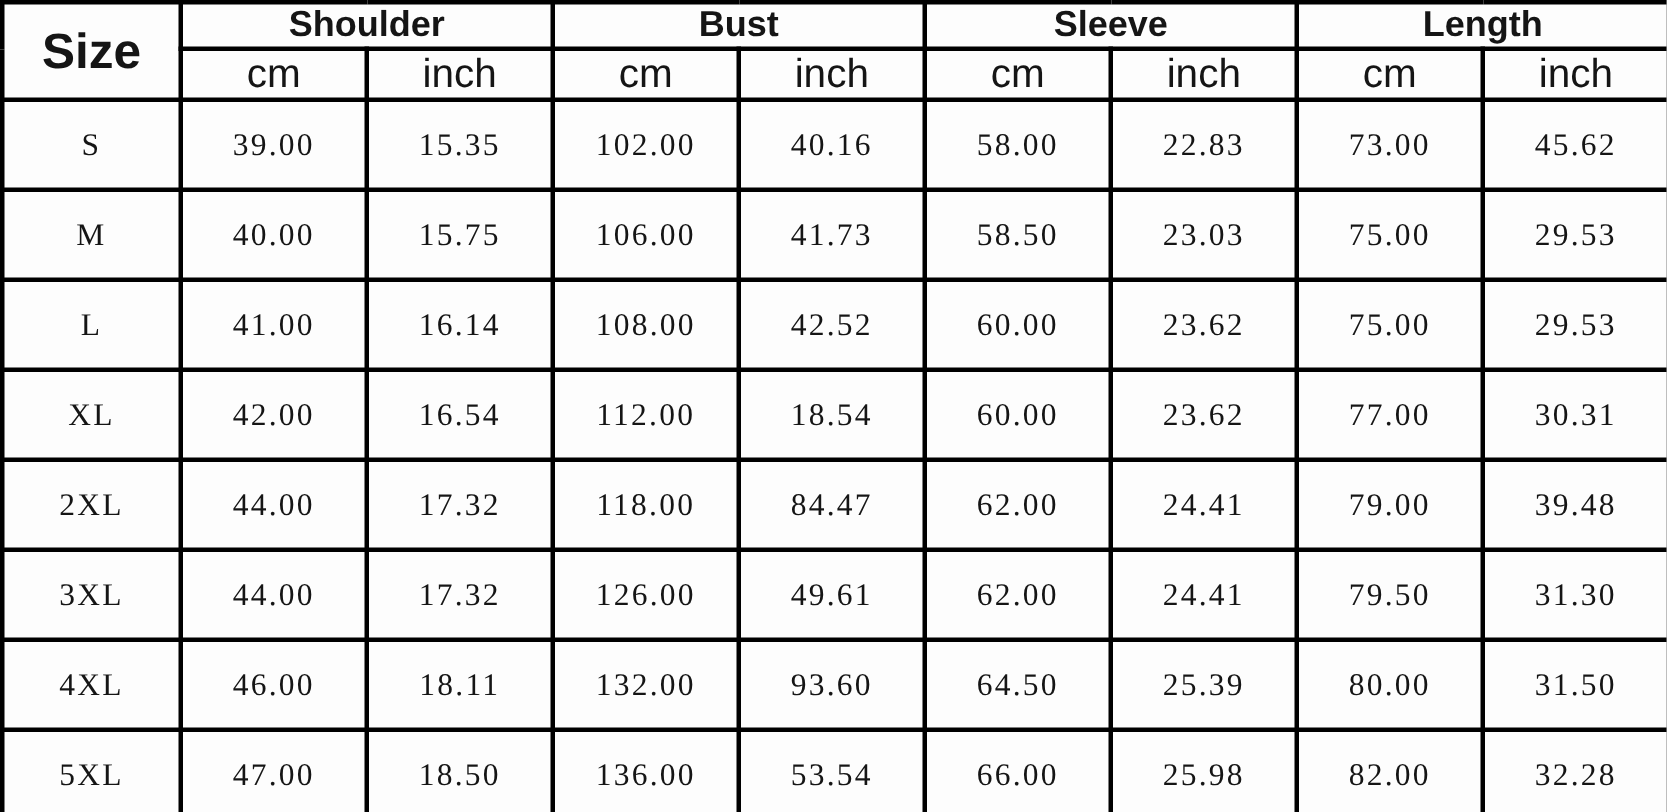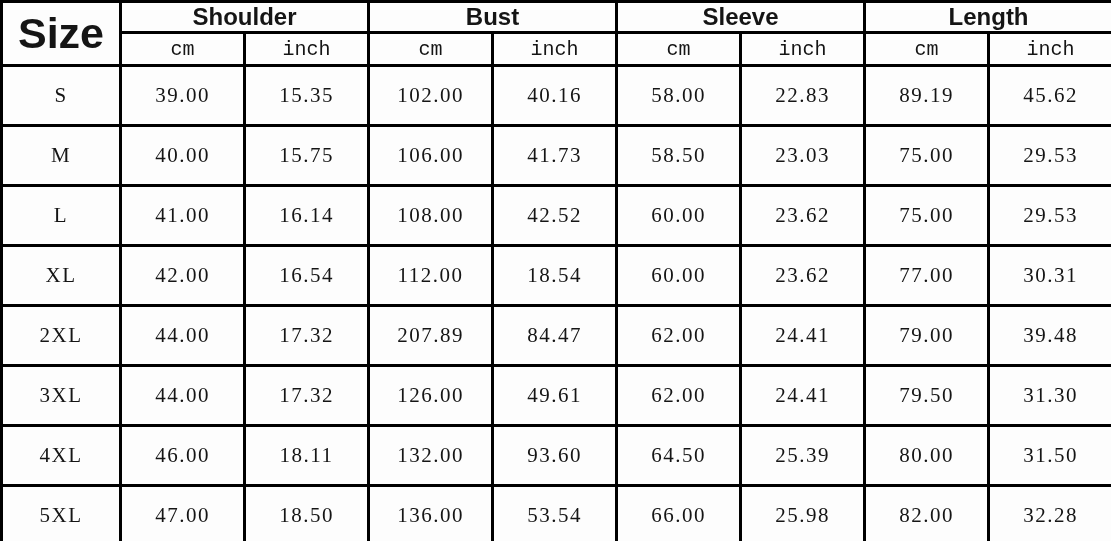--- a/index.html
+++ b/index.html
@@ -19,32 +19,32 @@
   table.size-chart td {
     border: 3px solid #000000;
     text-align: center;
     vertical-align: middle;
     padding: 0;
     overflow: hidden;
   }
   th.corner {
     font-family: "Liberation Sans", sans-serif;
     font-weight: bold;
-    font-size: 43px;
+    font-size: 33px;
   }
   th.group {
     font-family: "Liberation Sans", sans-serif;
     font-weight: bold;
     font-size: 24px;
     height: 28px;
   }
   th.unit {
-    font-family: Liberation Mono, monospace;
+    font-family: Liberation Sans, sans-serif;
     font-weight: normal;
-    font-size: 20px;
+    font-size: 27px;
     height: 30px;
   }
   tbody tr {
     height: 60px;
   }
   td.sz, td.val {
     font-family: "Liberation Serif", serif;
     font-size: 21px;
     letter-spacing: 1.5px;
   }
@@ -85,21 +85,21 @@
   </thead>
   <tbody>
     <tr>
       <td class="sz">S</td>
       <td class="val">39.00</td>
       <td class="val">15.35</td>
       <td class="val">102.00</td>
       <td class="val">40.16</td>
       <td class="val">58.00</td>
       <td class="val">22.83</td>
-      <td class="val">89.19</td>
+      <td class="val">73.00</td>
       <td class="val">45.62</td>
     </tr>
     <tr>
       <td class="sz">M</td>
       <td class="val">40.00</td>
       <td class="val">15.75</td>
       <td class="val">106.00</td>
       <td class="val">41.73</td>
       <td class="val">58.50</td>
       <td class="val">23.03</td>
@@ -125,21 +125,21 @@
       <td class="val">18.54</td>
       <td class="val">60.00</td>
       <td class="val">23.62</td>
       <td class="val">77.00</td>
       <td class="val">30.31</td>
     </tr>
     <tr>
       <td class="sz">2XL</td>
       <td class="val">44.00</td>
       <td class="val">17.32</td>
-      <td class="val">207.89</td>
+      <td class="val">118.00</td>
       <td class="val">84.47</td>
       <td class="val">62.00</td>
       <td class="val">24.41</td>
       <td class="val">79.00</td>
       <td class="val">39.48</td>
     </tr>
     <tr>
       <td class="sz">3XL</td>
       <td class="val">44.00</td>
       <td class="val">17.32</td>

